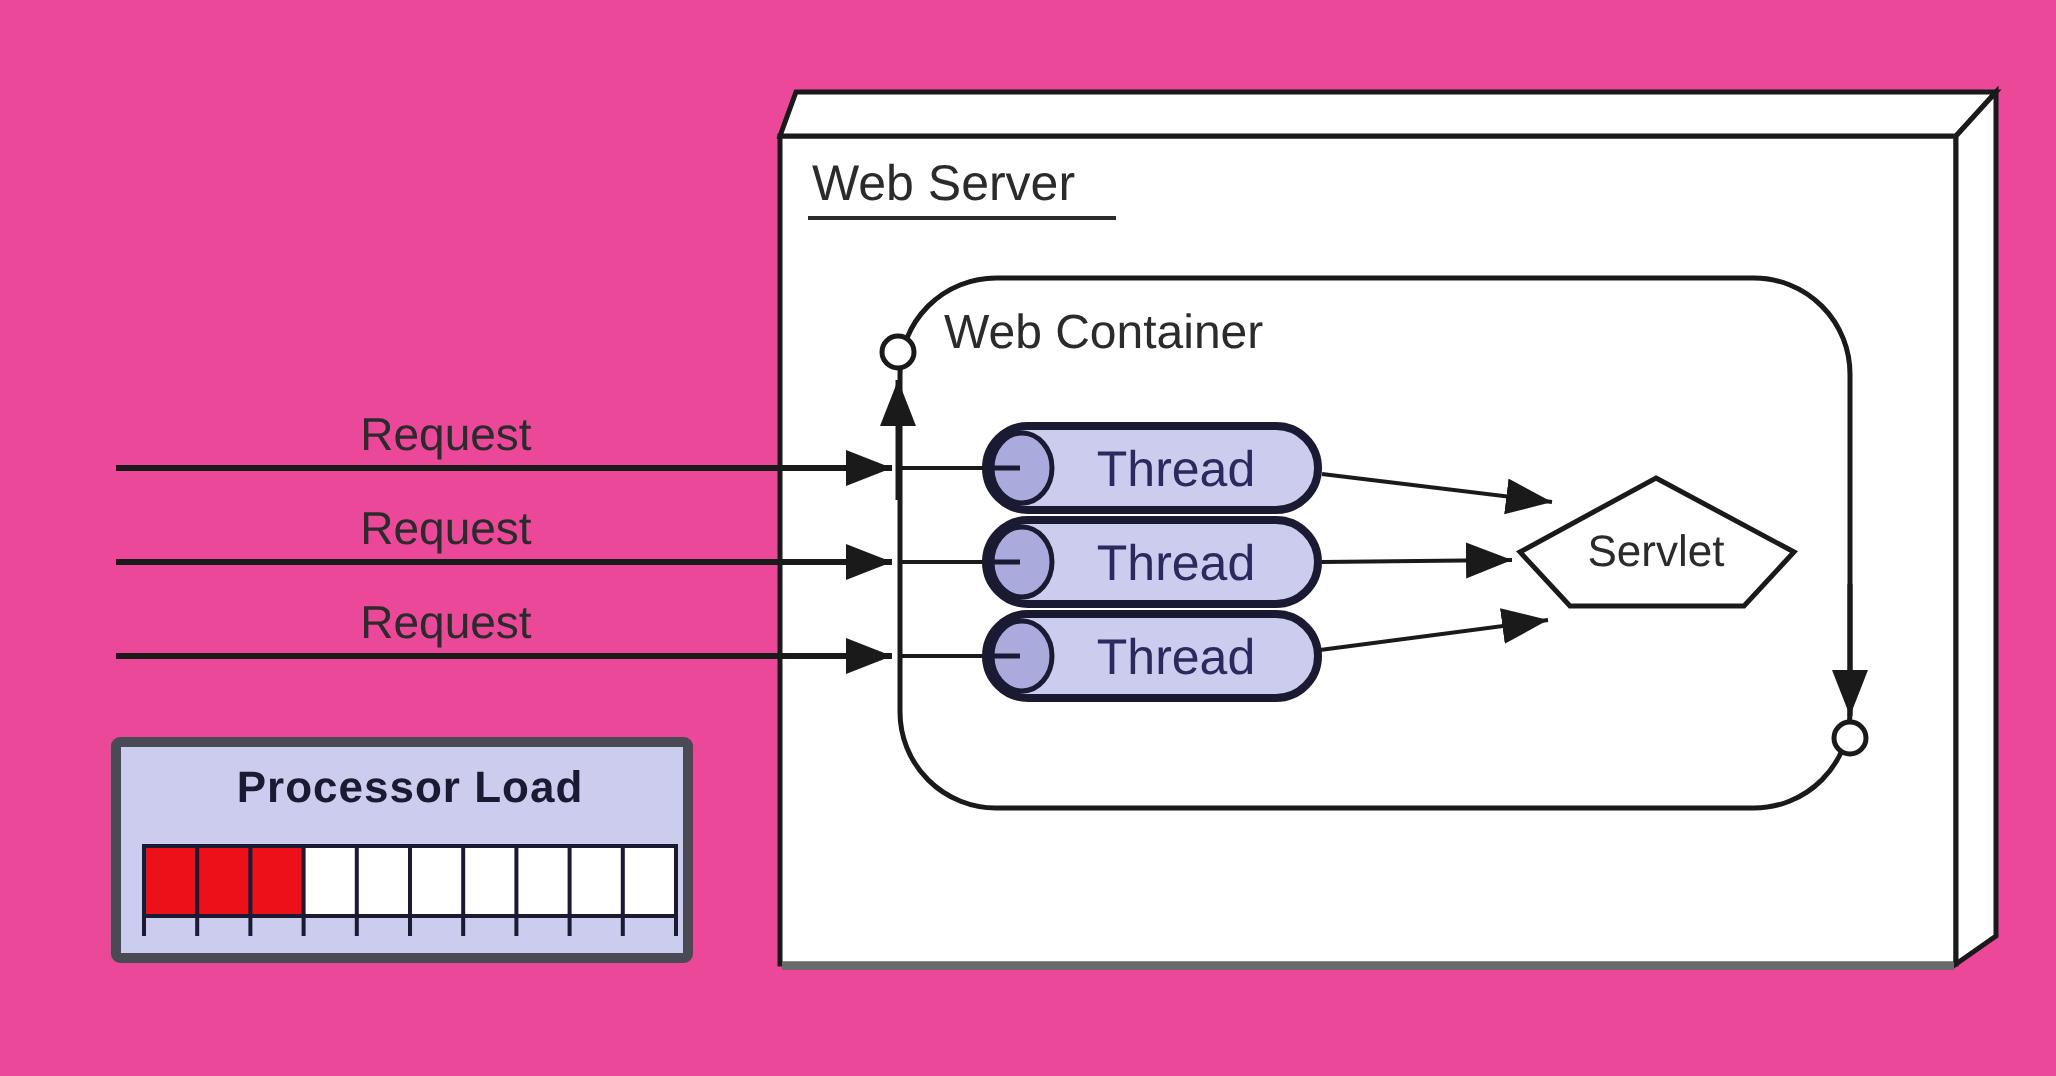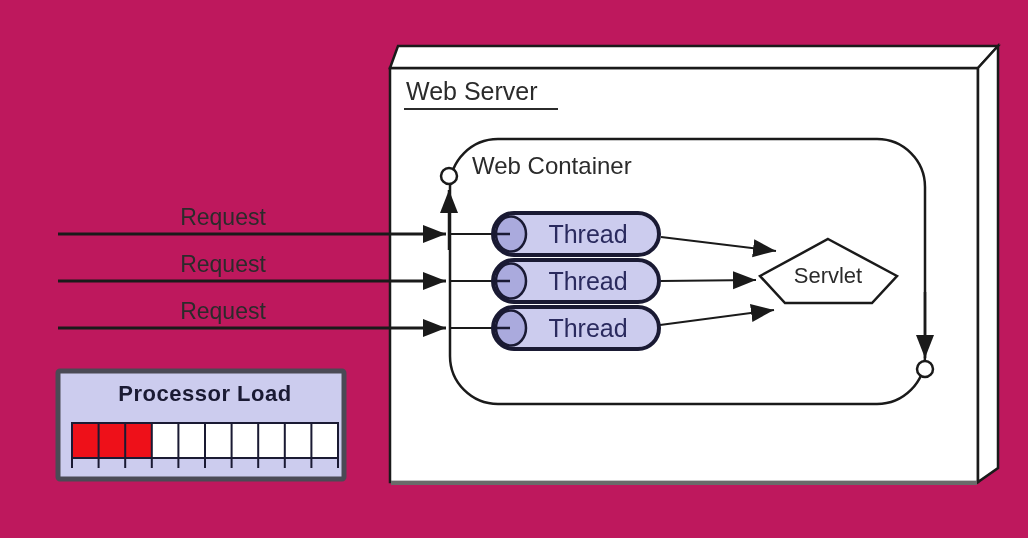--- a/index.html
+++ b/index.html
@@ -1,16 +1,16 @@
 <!DOCTYPE html>
 <html><head>
 <meta charset="utf-8">
 <style>
   html,body{margin:0;padding:0;background:#ffffff;}
-  .stage{position:relative;width:1028px;height:538px;background:#be185d;overflow:hidden;}
+  .stage{position:relative;width:1028px;height:538px;background:#ec4899;overflow:hidden;}
   svg text{font-family:"Liberation Sans", sans-serif;}
   .lbl-big{font-size:25px;fill:#2b2b2b;}
   .lbl-container{font-size:24px;fill:#2b2b2b;}
   .lbl-req{font-size:23px;fill:#2b2b2b;text-anchor:middle;}
   .lbl-thread{font-size:25px;fill:#2a2a5e;text-anchor:middle;}
   .lbl-servlet{font-size:22px;fill:#2b2b2b;text-anchor:middle;}
   .lbl-pl{font-size:22px;font-weight:bold;fill:#1a1a33;text-anchor:middle;letter-spacing:.5px;}
 </style>
 </head>
 <body>

